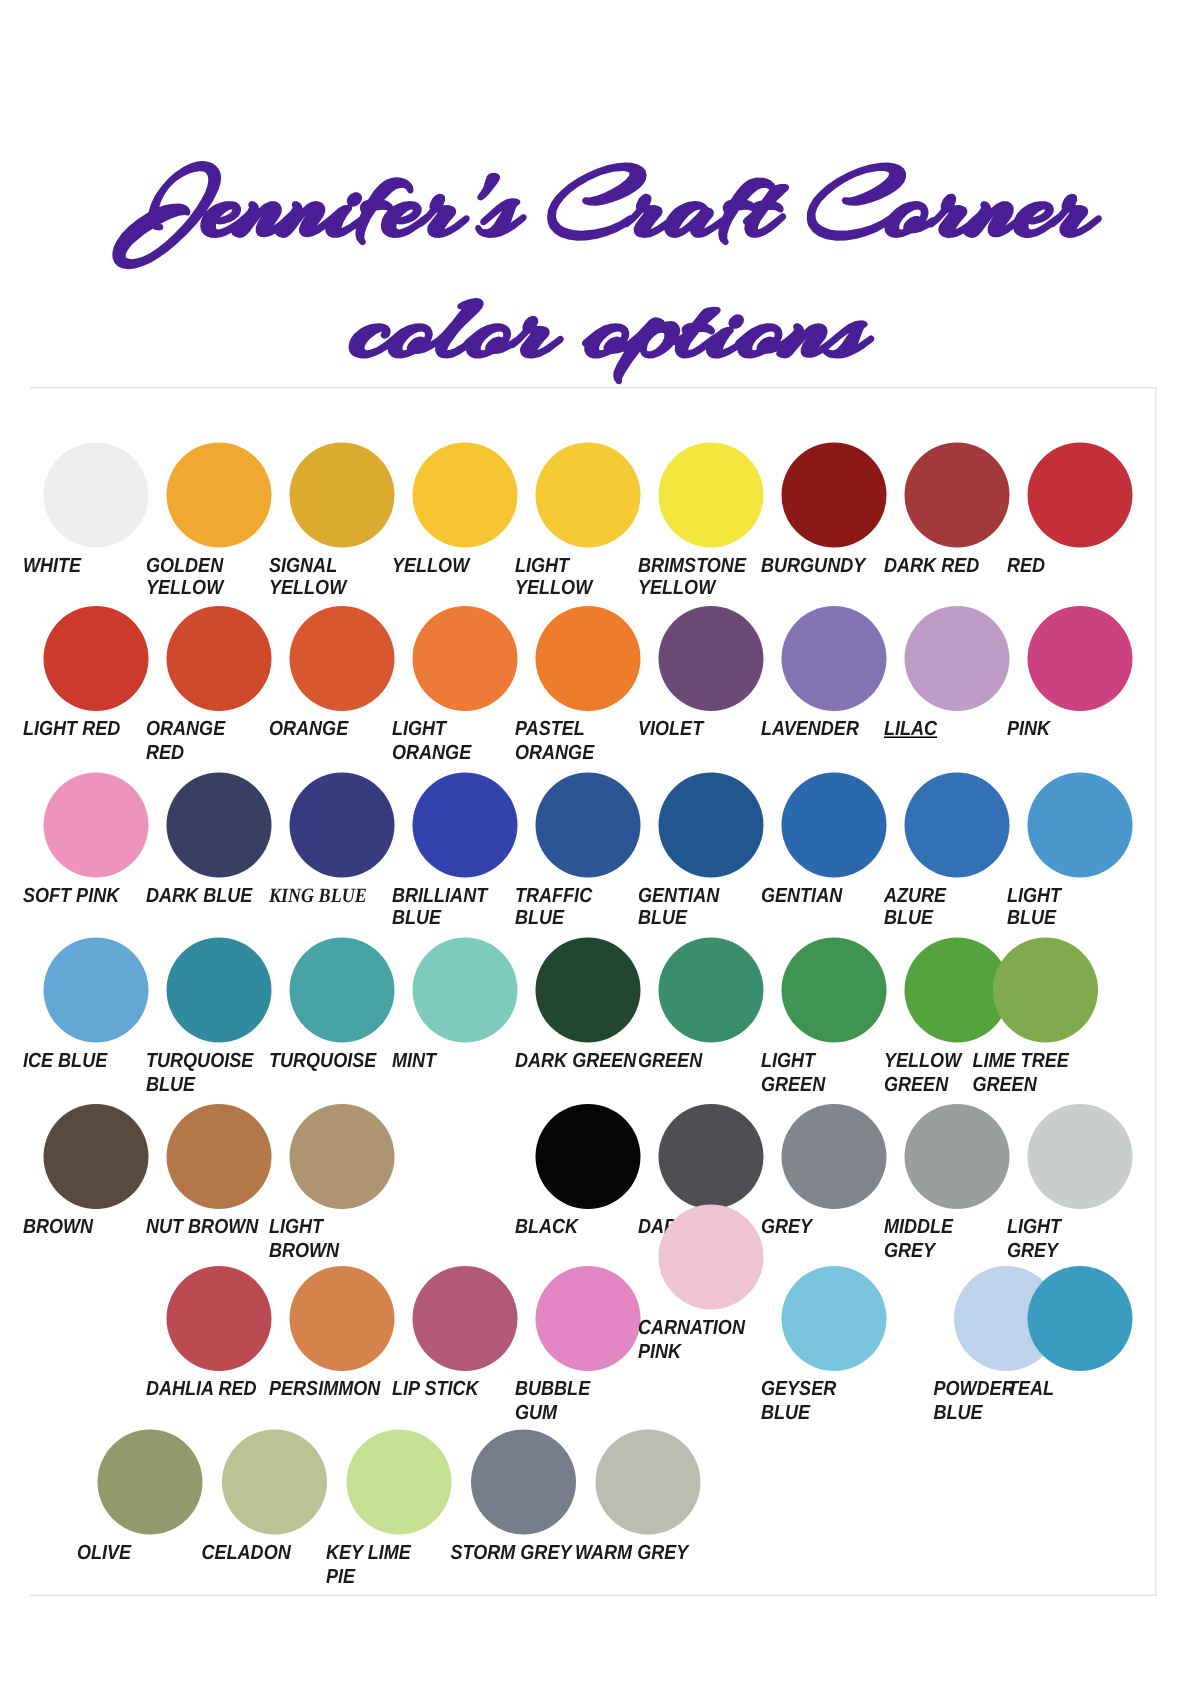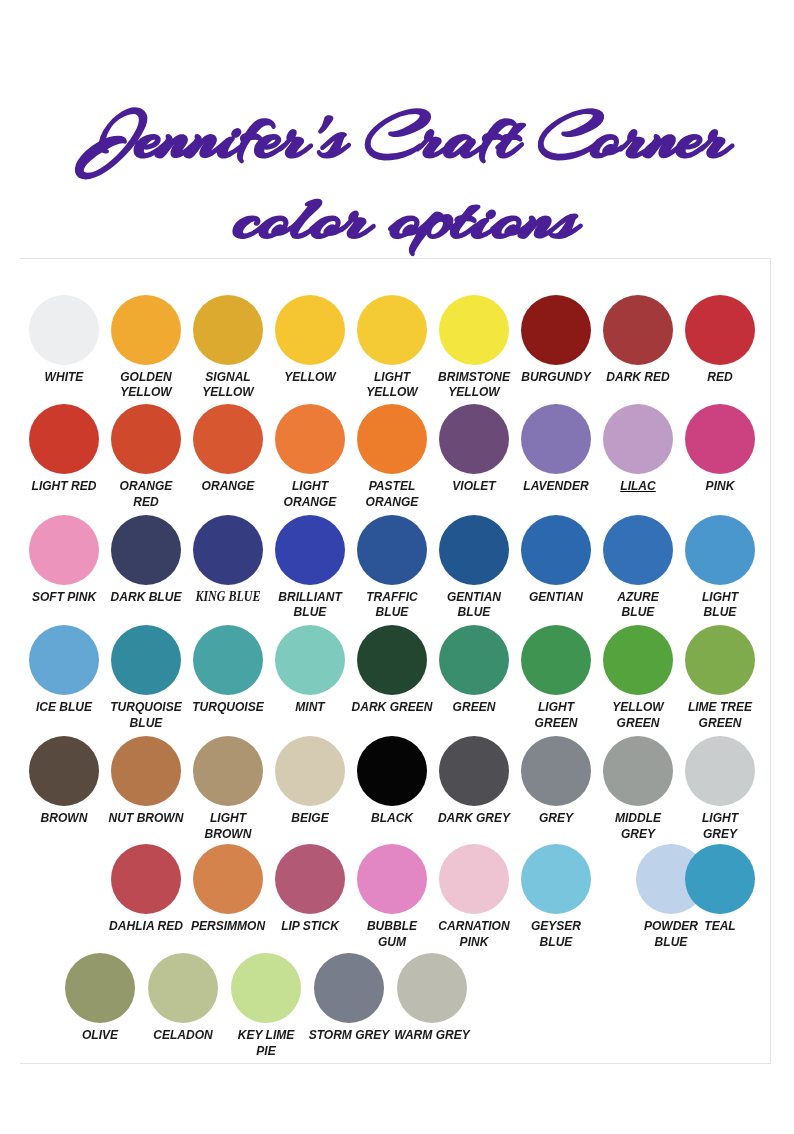--- a/index.html
+++ b/index.html
@@ -7,21 +7,21 @@
   body{width:794px;height:1134px;background:#fff;overflow:hidden;
        font-family:"Liberation Sans",sans-serif;-webkit-font-smoothing:antialiased;}
   #page{position:relative;width:794px;height:1134px;}
   .title-block{position:absolute;left:0;top:0;width:794px;height:262px;}
   .title-svg{position:absolute;left:0;top:0;display:block;}
   .panel{position:absolute;left:20px;top:258px;width:751px;height:806px;box-sizing:border-box;
          border-top:1px solid #e4e4e6;border-right:1px solid #e4e4e6;border-bottom:1px solid #e4e4e6;}
   .grid{position:absolute;left:0;top:0;width:794px;height:1134px;}
   .cell{position:absolute;width:110px;margin-left:-20px;}
   .dot{width:70px;height:70px;border-radius:50%;margin:0 auto;}
-  .lbl{margin-top:4px;text-align:center;color:#1a1a1c;}
+  .lbl{margin-top:4px;color:#1a1a1c;}
   .lbl-line{font-weight:bold;font-style:italic;font-size:13.6px;line-height:15.7px;
             display:block;white-space:nowrap;transform:scaleX(0.885);}
 </style>
 </head>
 <body>
 
 <div id="page">
 
   <div class="title-block">
     <svg class="title-svg" width="794" height="262" viewBox="0 0 794 262">
@@ -251,21 +251,21 @@
           <span class="lbl-line">GREEN</span>
         </div>
       </div>
 <div class="cell" style="left:603.0px;top:625.2px;">
         <div class="dot" style="background:#55a33c" title="YELLOW GREEN"></div>
         <div class="lbl">
           <span class="lbl-line">YELLOW</span>
           <span class="lbl-line">GREEN</span>
         </div>
       </div>
-<div class="cell" style="left:685.0px;top:625.2px;">
+<div class="cell" style="left:662px;top:625.2px;">
         <div class="dot" style="background:#80ab4c" title="LIME TREE GREEN"></div>
         <div class="lbl">
           <span class="lbl-line">LIME TREE</span>
           <span class="lbl-line">GREEN</span>
         </div>
       </div>
 <div class="cell" style="left:29.0px;top:736.0px;">
         <div class="dot" style="background:#584a3e" title="BROWN"></div>
         <div class="lbl">
           <span class="lbl-line">BROWN</span>
@@ -277,26 +277,20 @@
           <span class="lbl-line">NUT BROWN</span>
         </div>
       </div>
 <div class="cell" style="left:193.0px;top:736.0px;">
         <div class="dot" style="background:#ac9570" title="LIGHT BROWN"></div>
         <div class="lbl">
           <span class="lbl-line">LIGHT</span>
           <span class="lbl-line">BROWN</span>
         </div>
       </div>
-<div class="cell" style="left:275.0px;top:736.0px;">
-        <div class="dot" style="background:#d5cbb3" title="BEIGE"></div>
-        <div class="lbl">
-          <span class="lbl-line">BEIGE</span>
-        </div>
-      </div>
 <div class="cell" style="left:439.0px;top:736.0px;">
         <div class="dot" style="background:#4e4e53" title="DARK GREY"></div>
         <div class="lbl">
           <span class="lbl-line">DARK GREY</span>
         </div>
       </div>
 <div class="cell" style="left:357.0px;top:736.0px;">
         <div class="dot" style="background:#050505" title="BLACK"></div>
         <div class="lbl">
           <span class="lbl-line">BLACK</span>
@@ -340,21 +334,21 @@
           <span class="lbl-line">LIP STICK</span>
         </div>
       </div>
 <div class="cell" style="left:357.0px;top:844.0px;">
         <div class="dot" style="background:#e287c4" title="BUBBLE GUM"></div>
         <div class="lbl">
           <span class="lbl-line">BUBBLE</span>
           <span class="lbl-line">GUM</span>
         </div>
       </div>
-<div class="cell" style="left:439.0px;top:844.0px;">
+<div class="cell" style="left:439.0px;top:803px;">
         <div class="dot" style="background:#eec3d2" title="CARNATION PINK"></div>
         <div class="lbl">
           <span class="lbl-line">CARNATION</span>
           <span class="lbl-line">PINK</span>
         </div>
       </div>
 <div class="cell" style="left:521.0px;top:844.0px;">
         <div class="dot" style="background:#78c5dd" title="GEYSER BLUE"></div>
         <div class="lbl">
           <span class="lbl-line">GEYSER</span>

